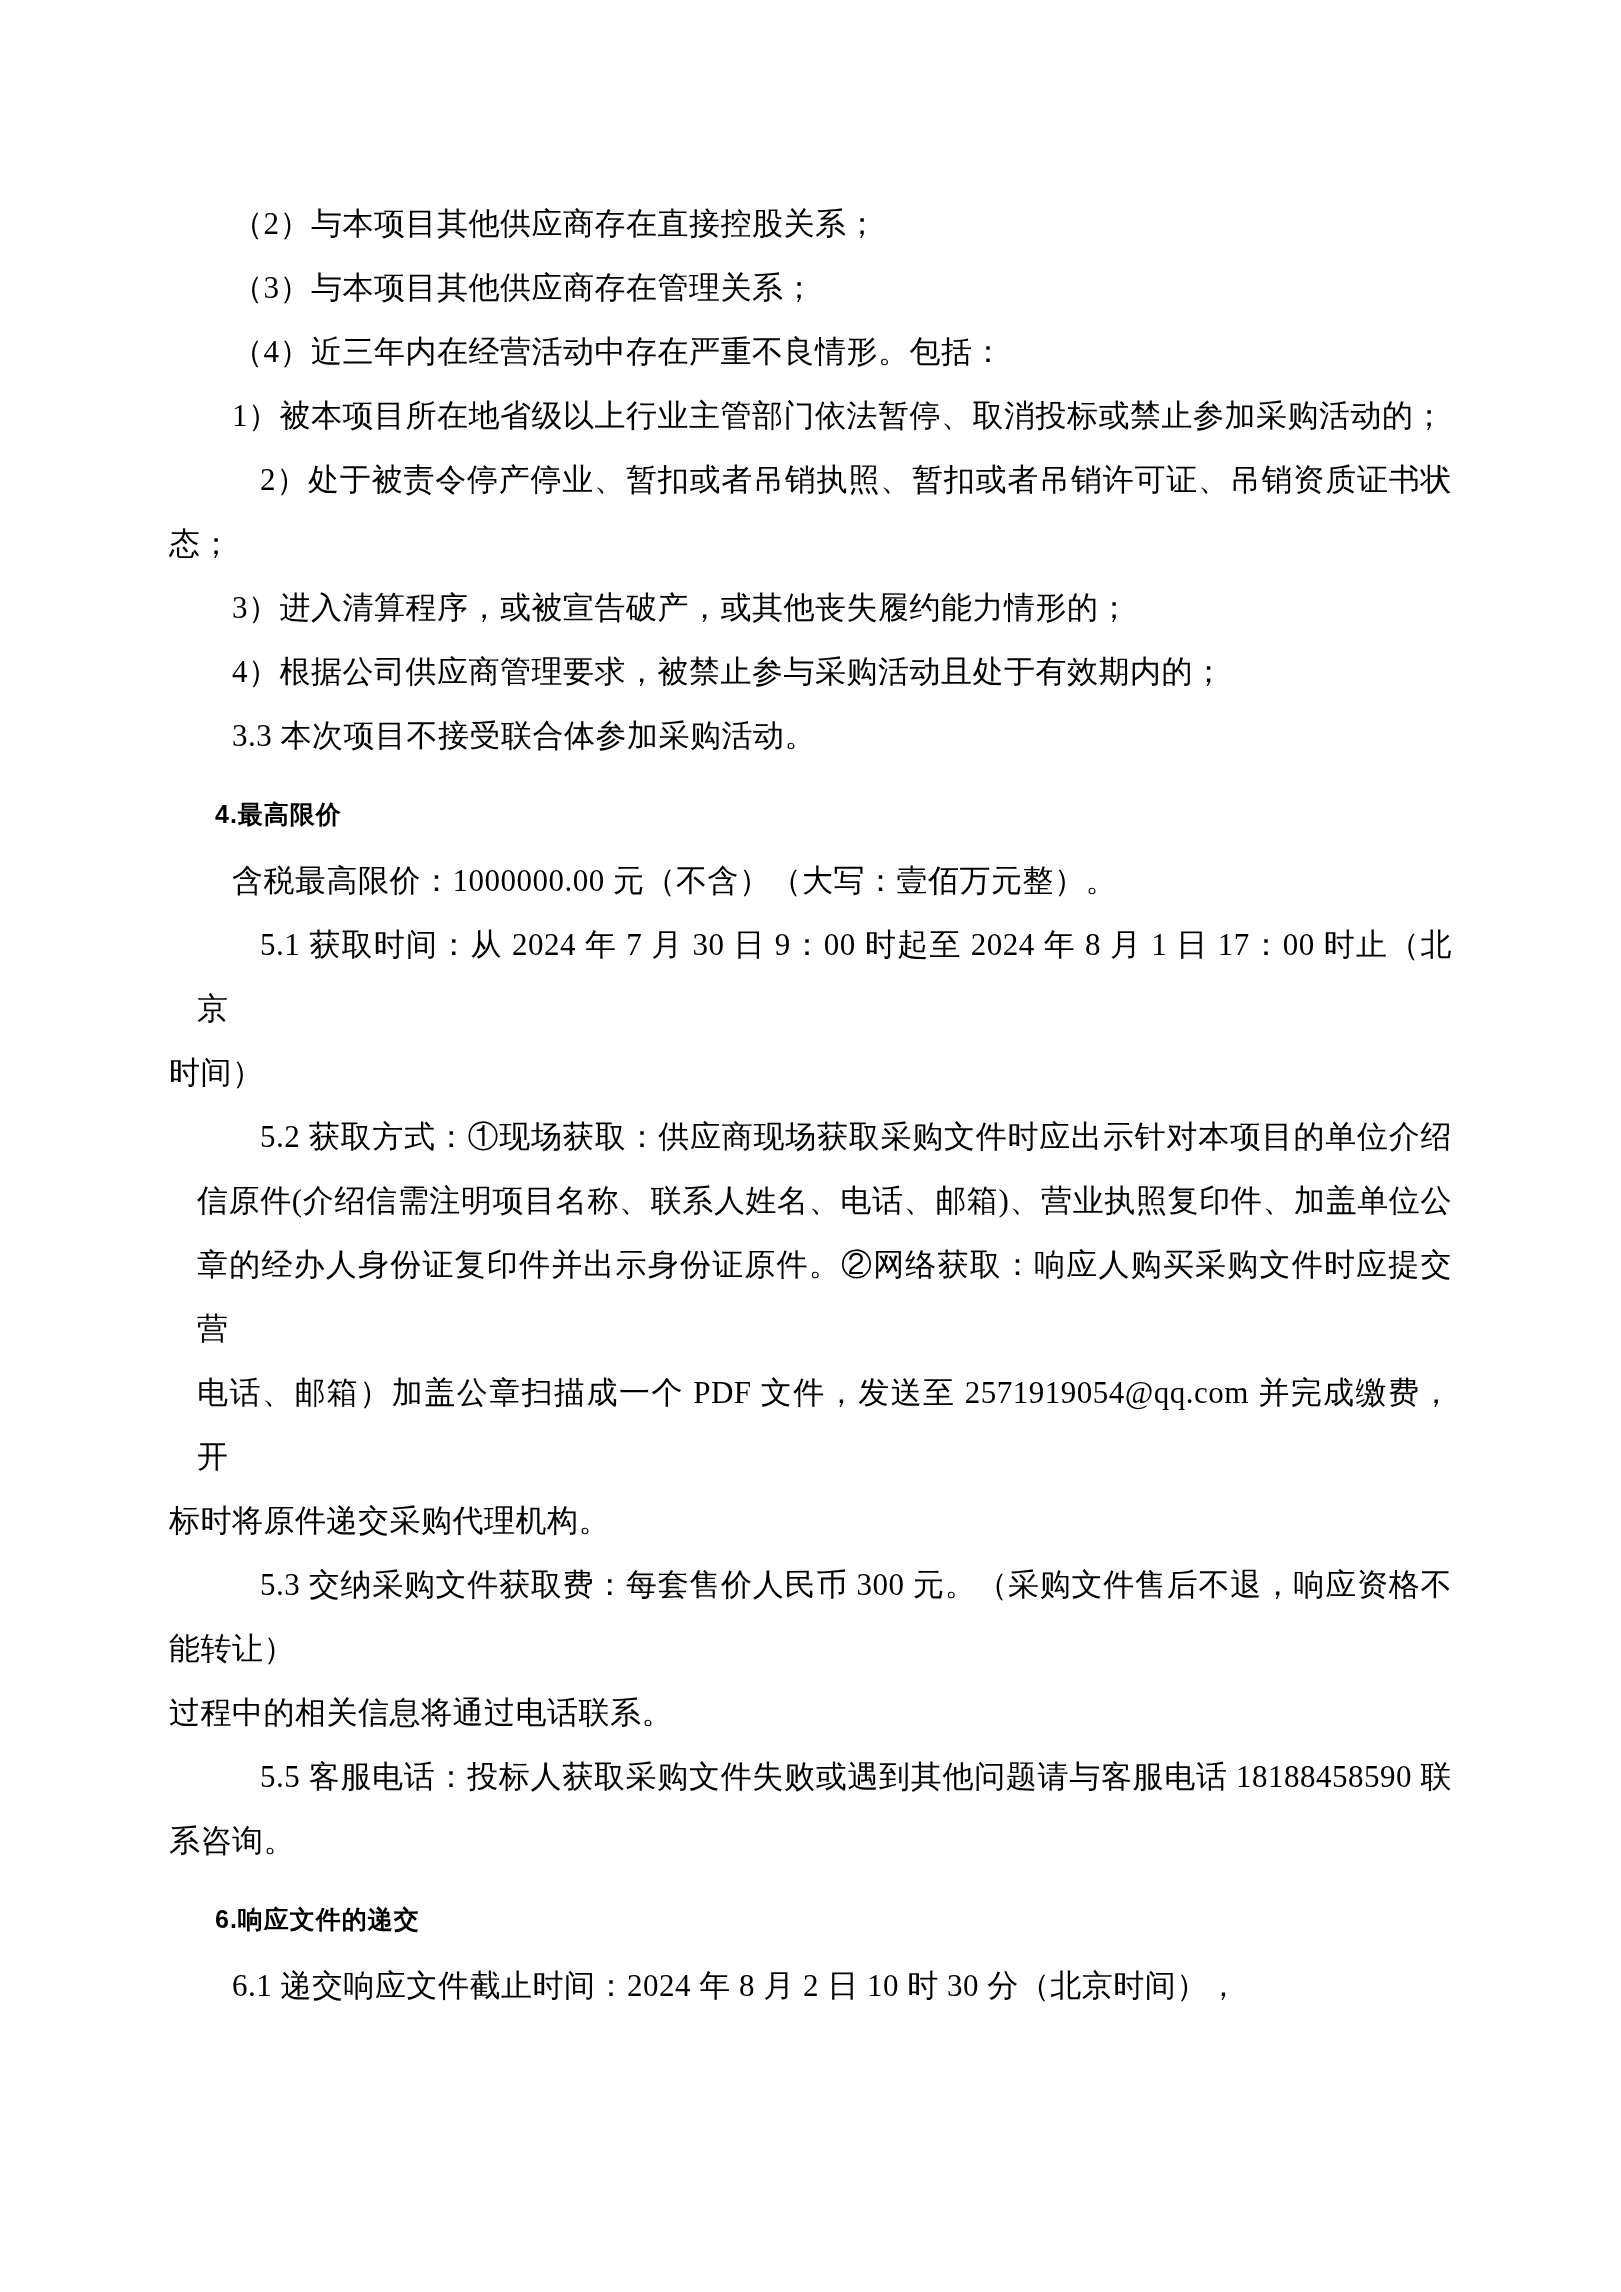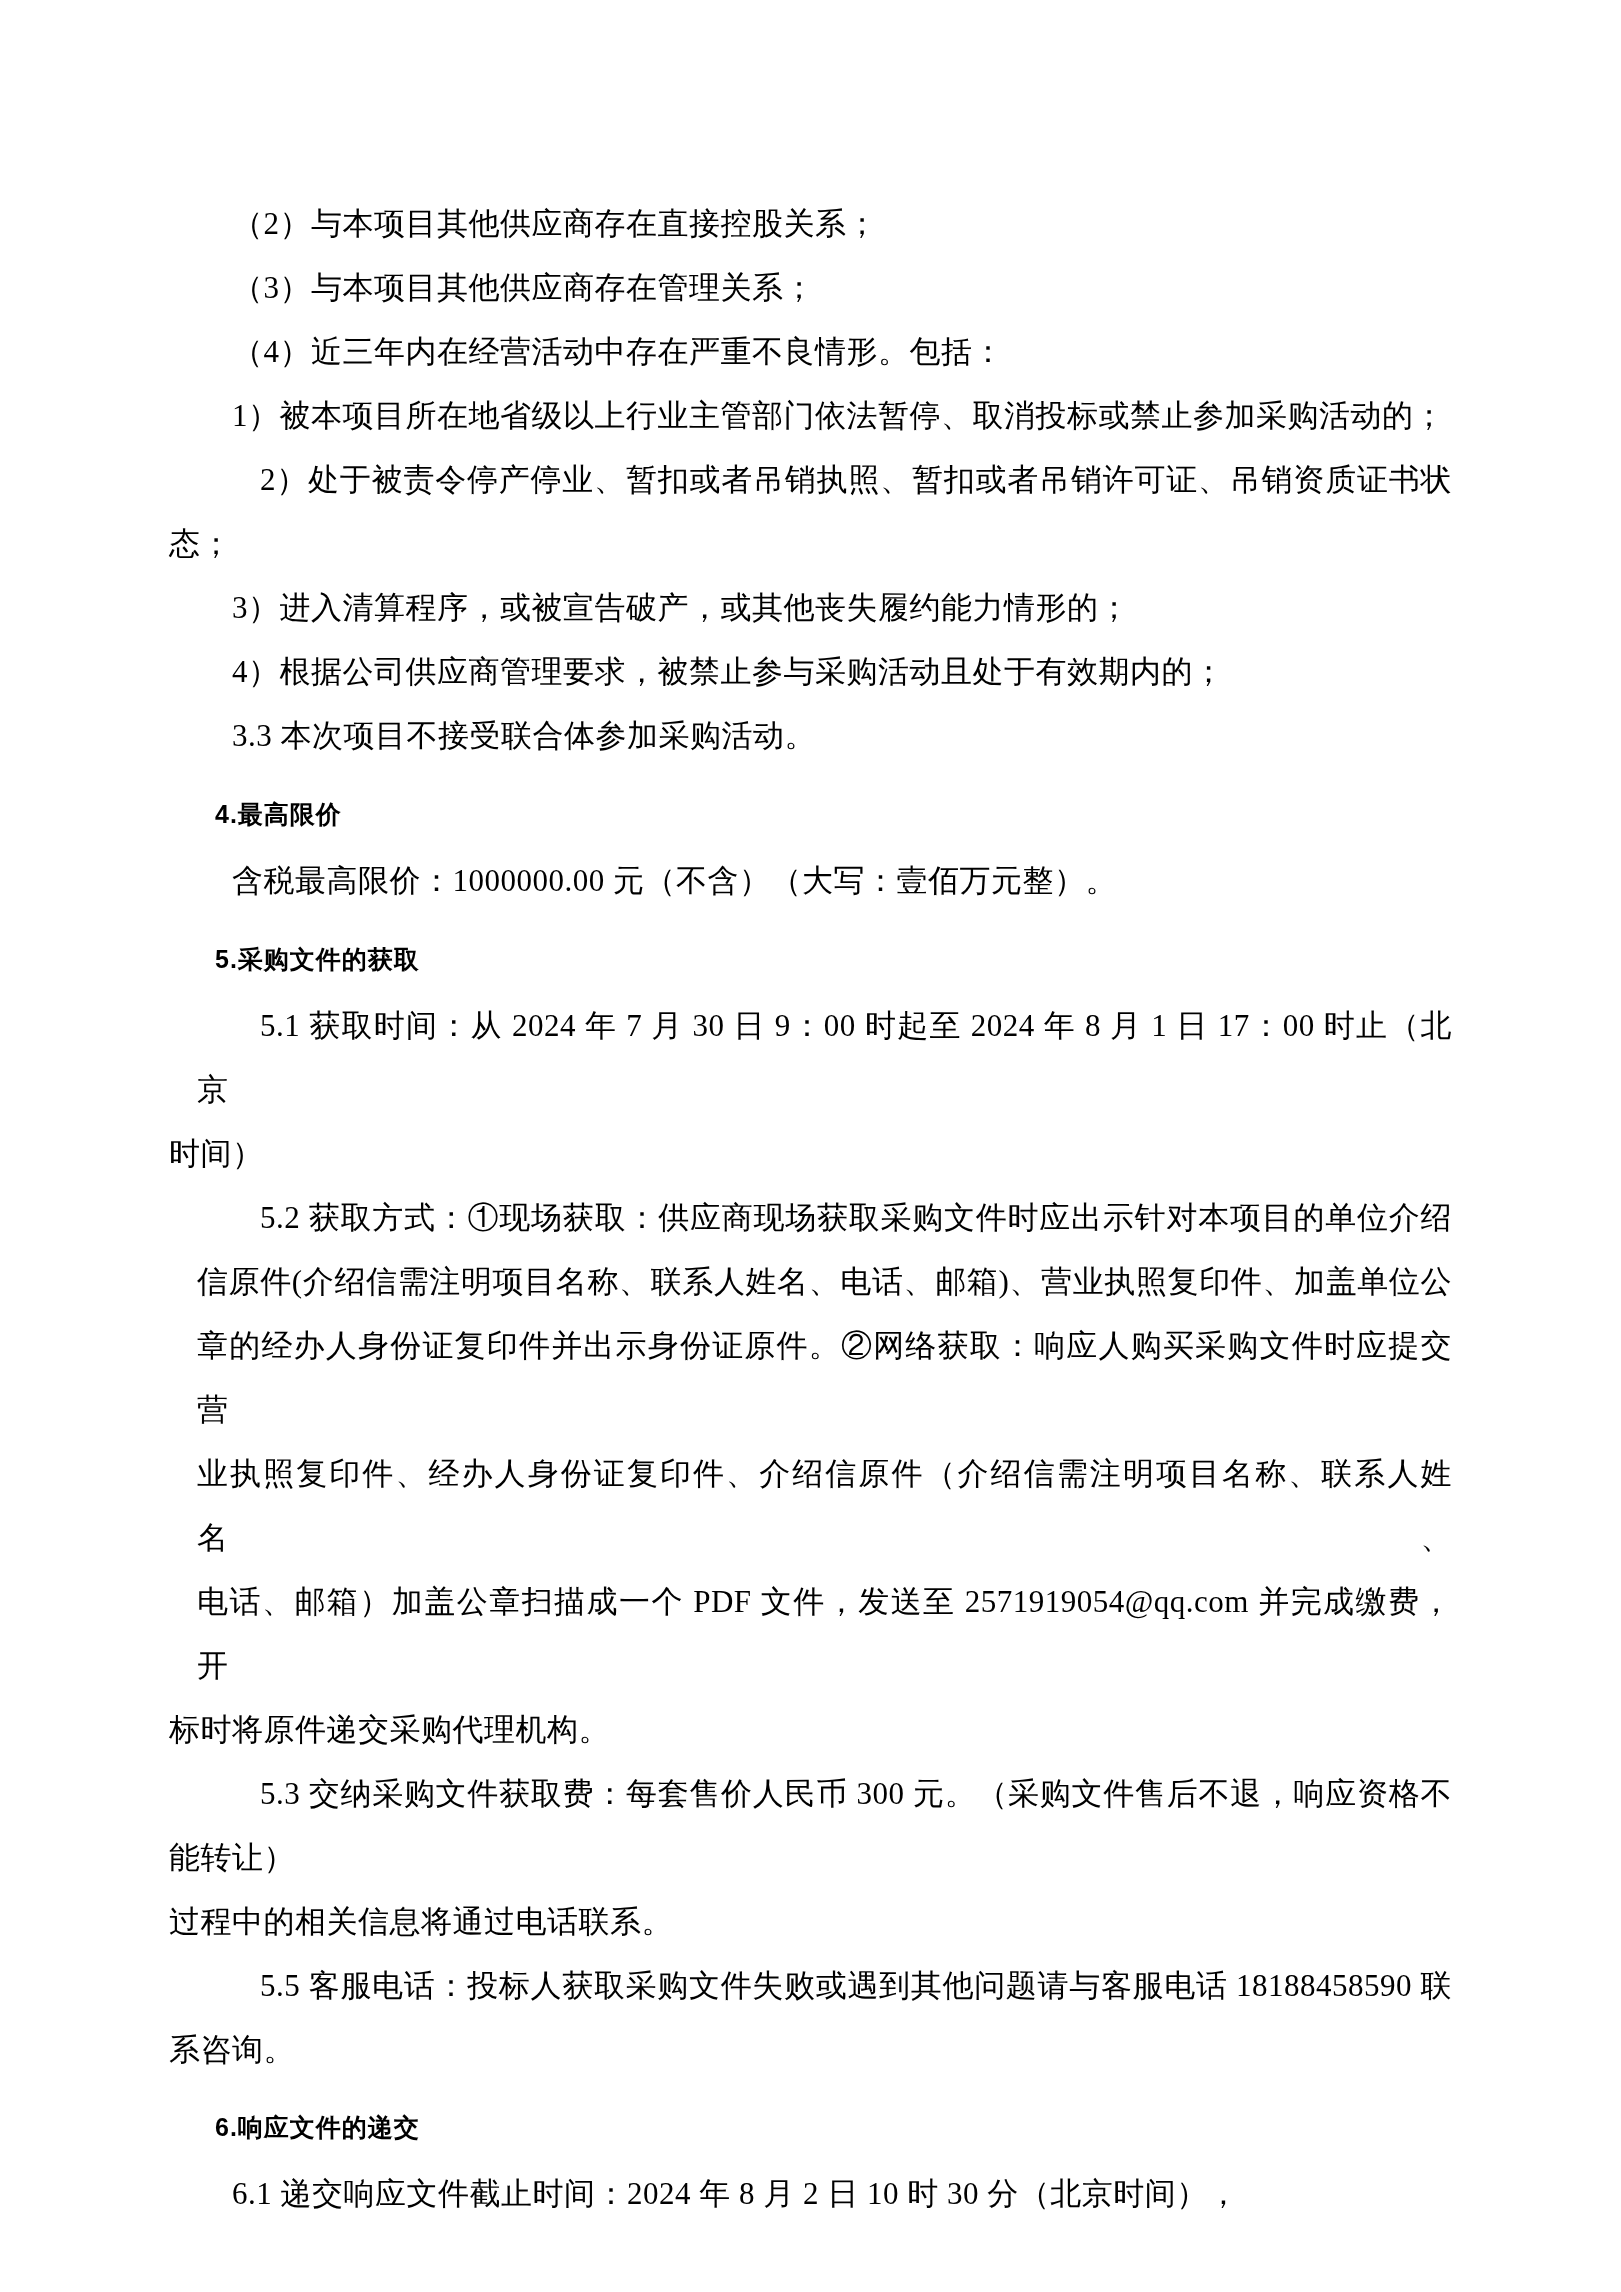--- a/index.html
+++ b/index.html
@@ -62,27 +62,25 @@
       <div class="line p">（3）与本项目其他供应商存在管理关系；</div>
       <div class="line p">（4）近三年内在经营活动中存在严重不良情形。包括：</div>
       <div class="line p">1）被本项目所在地省级以上行业主管部门依法暂停、取消投标或禁止参加采购活动的；</div>
       <div class="line p fill">2）处于被责令停产停业、暂扣或者吊销执照、暂扣或者吊销许可证、吊销资质证书状</div>
       <div class="line c">态；</div>
       <div class="line p">3）进入清算程序，或被宣告破产，或其他丧失履约能力情形的；</div>
       <div class="line p">4）根据公司供应商管理要求，被禁止参与采购活动且处于有效期内的；</div>
       <div class="line p">3.3 本次项目不接受联合体参加采购活动。</div>
       <div class="line h">4.最高限价</div>
       <div class="line p">含税最高限价：1000000.00 元（不含）（大写：壹佰万元整）。</div>
-      <div class="line h">5.采购文件的获取</div>
       <div class="line p fill">5.1 获取时间：从 2024 年 7 月 30 日 9：00 时起至 2024 年 8 月 1 日 17：00 时止（北京</div>
       <div class="line c">时间）</div>
       <div class="line p fill">5.2 获取方式：①现场获取：供应商现场获取采购文件时应出示针对本项目的单位介绍</div>
       <div class="line c fill">信原件(介绍信需注明项目名称、联系人姓名、电话、邮箱)、营业执照复印件、加盖单位公</div>
       <div class="line c fill">章的经办人身份证复印件并出示身份证原件。②网络获取：响应人购买采购文件时应提交营</div>
-      <div class="line c fill">业执照复印件、经办人身份证复印件、介绍信原件（介绍信需注明项目名称、联系人姓名、</div>
       <div class="line c fill">电话、邮箱）加盖公章扫描成一个 PDF 文件，发送至 2571919054@qq.com 并完成缴费，开</div>
       <div class="line c">标时将原件递交采购代理机构。</div>
       <div class="line p fill">5.3 交纳采购文件获取费：每套售价人民币 300 元。（采购文件售后不退，响应资格不</div>
       <div class="line c">能转让）</div>
       <div class="line c">过程中的相关信息将通过电话联系。</div>
       <div class="line p fill">5.5 客服电话：投标人获取采购文件失败或遇到其他问题请与客服电话 18188458590 联</div>
       <div class="line c">系咨询。</div>
       <div class="line h">6.响应文件的递交</div>
       <div class="line p">6.1 递交响应文件截止时间：2024 年 8 月 2 日 10 时 30 分（北京时间），</div>
     </div>

